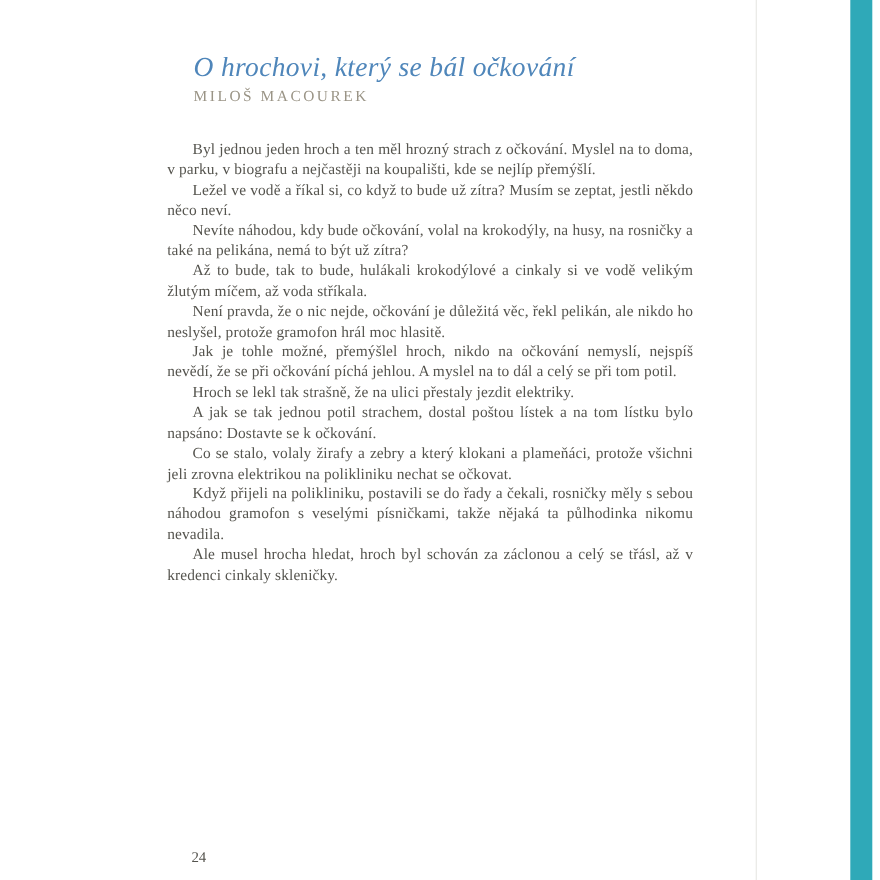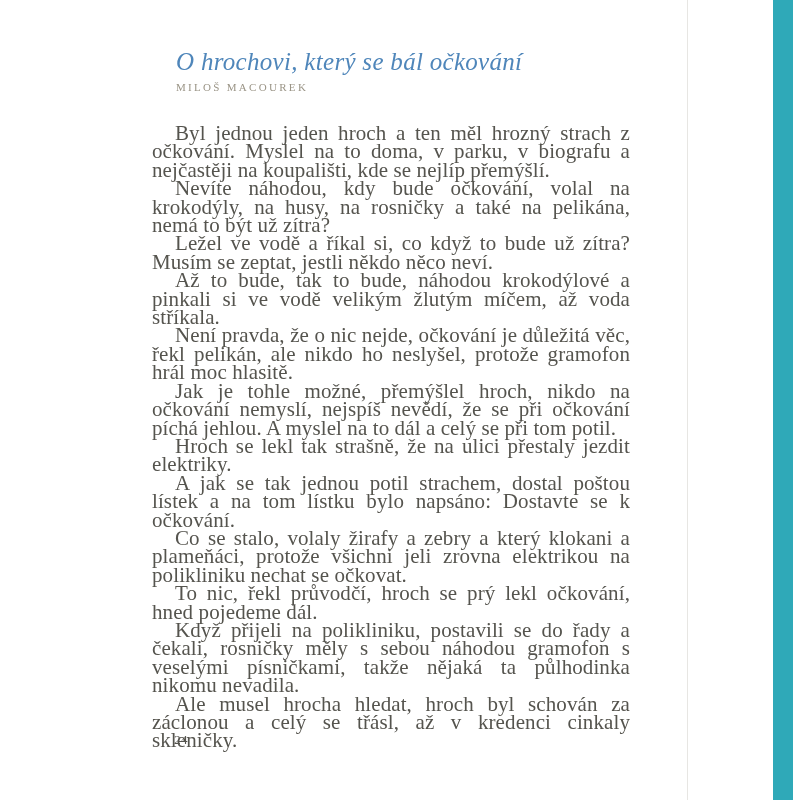--- a/index.html
+++ b/index.html
@@ -35,59 +35,58 @@
     font-style: italic;
     font-size: 25px;
     line-height: 28px;
     font-weight: normal;
     margin-left: 23px;
     letter-spacing: 0.3px;
   }
   .author {
     margin-left: 24px;
     margin-top: 5px;
-    font-size: 11px;
+    font-size: 14px;
     letter-spacing: 2.3px;
     font-variant: normal;
   }
   .body-text {
     margin-top: 31px;
-    font-size: 21px;
+    font-size: 14px;
     line-height: 18.4px;
     text-align: justify;
     letter-spacing: 0.1px;
   }
   .body-text p {
     text-indent: 23px;
   }
   .page-number {
     position: absolute;
     left: 174px;
-    top: 732px;
+    top: 772px;
     font-size: 13.5px;
   }
 </style>
 </head>
 <body>
 
 <div class="page-edge-line" style="background: rgb(231, 230, 227);"></div>
 <div class="accent-bar" style="background: rgb(47, 169, 184);"></div>
 
 <div class="content">
   <h1 class="title" style="color: rgb(79, 134, 186); margin-left: 24px;">O hrochovi, který se bál očkování</h1>
   <div class="author" style="color: rgb(154, 148, 134);">MILOŠ MACOUREK</div>
   <div class="body-text" style="color: rgb(85, 84, 78);">
     <p>Byl jednou jeden hroch a ten měl hrozný strach z očkování. Myslel na to doma, v parku, v biografu a nejčastěji na koupališti, kde se nejlíp přemýšlí.</p>
+    <p>Ležel ve vodě a říkal si, co když to bude už zítra? Musím se zeptat, jestli někdo něco neví.</p>
     <p>Nevíte náhodou, kdy bude očkování, volal na krokodýly, na husy, na rosničky a také na pelikána, nemá to být už zítra?</p>
-    <p>Ležel ve vodě a říkal si, co když to bude už zítra? Musím se zeptat, jestli někdo něco neví.</p>
-    <p>Až to bude, tak to bude, náhodou krokodýlové a pinkali si ve vodě velikým žlutým míčem, až voda stříkala.</p>
+    <p>Až to bude, tak to bude, hulákali krokodýlové a cinkaly si ve vodě velikým žlutým míčem, až voda stříkala.</p>
     <p>Není pravda, že o nic nejde, očkování je důležitá věc, řekl pelikán, ale nikdo ho neslyšel, protože gramofon hrál moc hlasitě.</p>
     <p>Jak je tohle možné, přemýšlel hroch, nikdo na očkování nemyslí, nejspíš nevědí, že se při očkování píchá jehlou. A myslel na to dál a celý se při tom potil.</p>
     <p>Hroch se lekl tak strašně, že na ulici přestaly jezdit elektriky.</p>
     <p>A jak se tak jednou potil strachem, dostal poštou lístek a na tom lístku bylo napsáno: Dostavte se k očkování.</p>
     <p>Co se stalo, volaly žirafy a zebry a který klokani a plameňáci, protože všichni jeli zrovna elektrikou na polikliniku nechat se očkovat.</p>
-    <p>To nic, řekl průvodčí, hroch se prý lekl očkování, hned pojedeme dál.</p>
     <p>Když přijeli na polikliniku, postavili se do řady a čekali, rosničky měly s sebou náhodou gramofon s veselými písničkami, takže nějaká ta půlhodinka nikomu nevadila.</p>
     <p>Ale musel hrocha hledat, hroch byl schován za záclonou a celý se třásl, až v kredenci cinkaly skleničky.</p>
   </div>
 </div>
 
 <div class="page-number" style="color: rgb(85, 84, 78);">24</div>
 
 </body></html>

